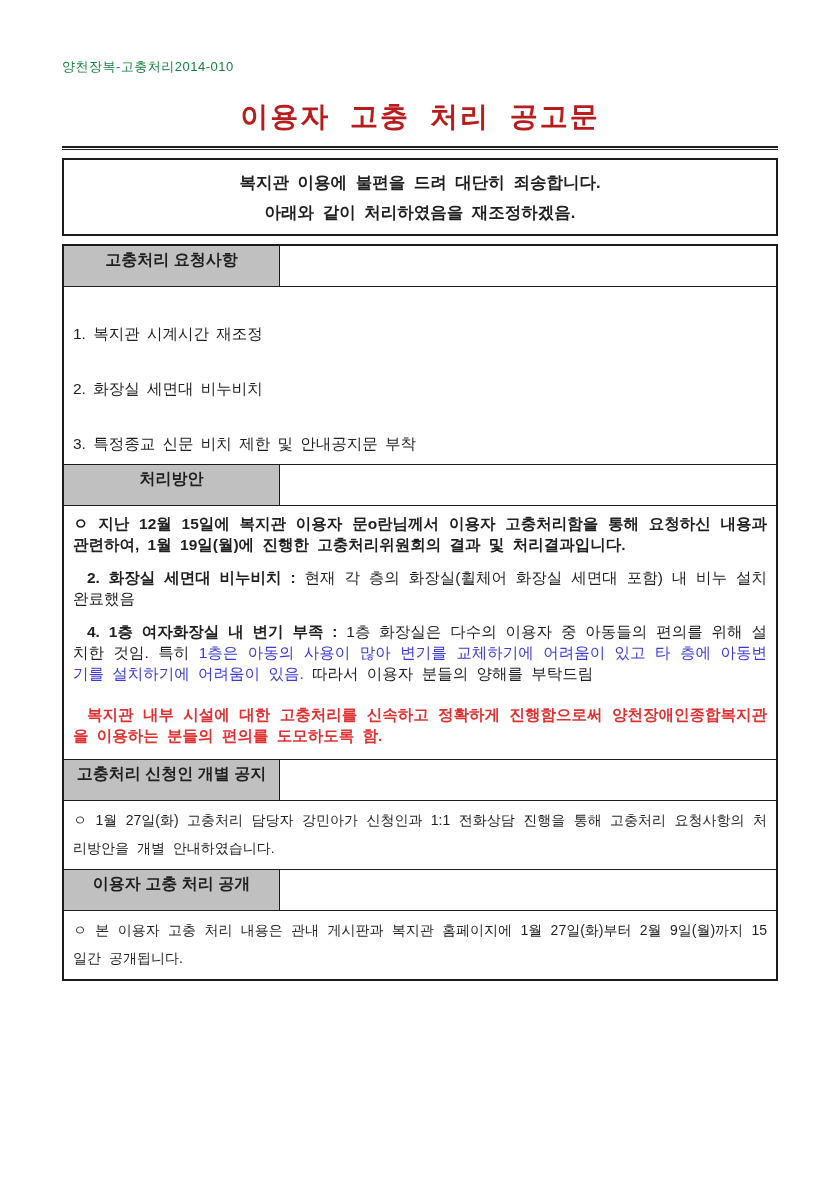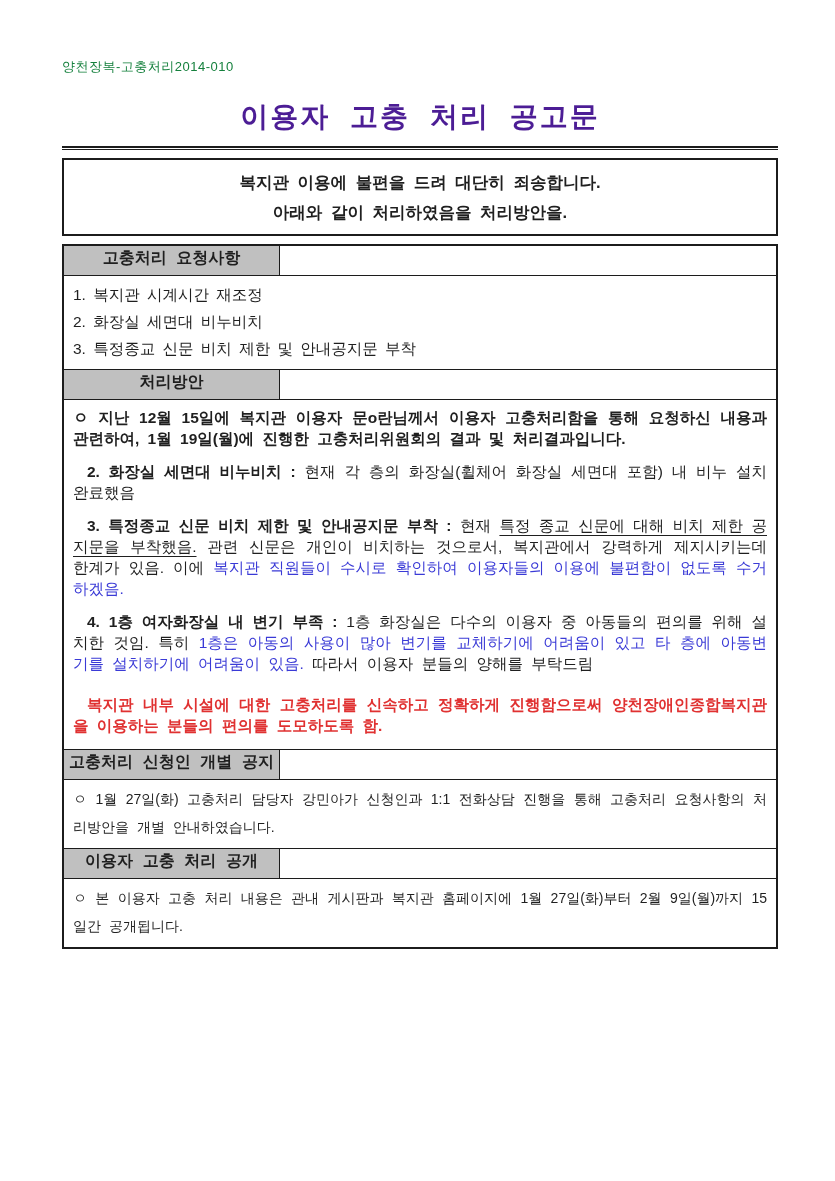--- a/index.html
+++ b/index.html
@@ -15,45 +15,45 @@
   }
   .content { position: absolute; left: 62px; top: 58px; width: 716px; }
 
   .doc-number { font-size: 13px; color: #15803d; letter-spacing: 0.5px; }
 
   .title {
     text-align: center;
     font-size: 28px; font-weight: bold;
     letter-spacing: 2px; word-spacing: 10px;
     margin-top: 22px; margin-bottom: 10px;
-    color: #4c1d95;
+    color: #b91c1c;
   }
   .double-rule { height: 4px; border-top: 2px solid #1c1c1c; border-bottom: 1px solid #1c1c1c; }
 
   .intro-box {
     margin-top: 8px;
     border: 2px solid #1c1c1c;
     padding: 7px 26px;
     text-align: center;
   }
   .intro-box p { font-size: 16.5px; font-weight: bold; line-height: 30px; word-spacing: 4px; }
 
   .main-table { margin-top: 8px; border: 2px solid #1c1c1c; }
   .row { border-bottom: 1.5px solid #1c1c1c; }
   .row:last-child { border-bottom: none; }
-  .header-row { display: flex; height: 30px; font-family: Liberation Mono, monospace; }
+  .header-row { display: flex; height: 41px; }
   .cell-gray {
     width: 216px; background: #c0c0c0;
     border-right: 1.5px solid #1c1c1c;
     text-align: center; font-weight: bold; font-size: 16px; line-height: 27px;
   }
   .cell-rest { flex: 1; background: #ffffff; }
 
   .body-row { padding: 5px 9px 7px 9px; background: #fff; }
-  .req-item { font-size: 15.5px; line-height: 27px; word-spacing: 3px; }
+  .req-item { font-size: 15.5px; line-height: 27px; word-spacing: 3px; margin-top: 28px; }
 
   .plan-body p { font-size: 15.5px; line-height: 21px; text-align: justify; word-spacing: 4px; margin-top: 12px; }
   .plan-body p:first-child { margin-top: 2px; }
   .p-bold { font-weight: bold; }
   .p-item { text-indent: 14px; }
   .b { font-weight: bold; }
   .u { text-decoration: underline; text-underline-offset: 4px; }
   .blue { color: #3a3ad6; }
   .p-red { color: #e03131; font-weight: bold; text-indent: 14px; margin-top: 20px !important; margin-bottom: 6px; }
 
@@ -65,21 +65,21 @@
 <div class="page">
   <div class="content">
 
     <div class="doc-number">양천장복-고충처리2014-010</div>
 
     <h1 class="title">이용자 고충 처리 공고문</h1>
     <div class="double-rule"></div>
 
     <div class="intro-box">
       <p>복지관 이용에 불편을 드려 대단히 죄송합니다.</p>
-      <p>아래와 같이 처리하였음을 처리방안을.</p>
+      <p>아래와 같이 처리하였음을 재조정하겠음.</p>
     </div>
 
     <div class="main-table">
 
       <div class="row header-row">
         <div class="cell-gray">고충처리 요청사항</div>
         <div class="cell-rest"></div>
       </div>
       <div class="row body-row">
         <div class="req-item">1. 복지관 시계시간 재조정</div>
@@ -87,21 +87,20 @@
         <div class="req-item">3. 특정종교 신문 비치 제한 및 안내공지문 부착</div>
       </div>
 
       <div class="row header-row">
         <div class="cell-gray">처리방안</div>
         <div class="cell-rest"></div>
       </div>
       <div class="row body-row plan-body">
         <p class="p-bold">ㅇ 지난 12월 15일에 복지관 이용자 문o란님께서 이용자 고충처리함을 통해 요청하신 내용과 관련하여, 1월 19일(월)에 진행한 고충처리위원회의 결과 및 처리결과입니다.</p>
         <p class="p-item"><span class="b">2. 화장실 세면대 비누비치 : </span><span>현재 각 층의 화장실(휠체어 화장실 세면대 포함) 내 비누 설치 완료했음</span></p>
-        <p class="p-item"><span class="b">3. 특정종교 신문 비치 제한 및 안내공지문 부착 : </span><span>현재 </span><span class="u">특정 종교 신문에 대해 비치 제한 공지문을 부착했음.</span><span> 관련 신문은 개인이 비치하는 것으로서, 복지관에서 강력하게 제지시키는데 한계가 있음. 이에 </span><span class="blue">복지관 직원들이 수시로 확인하여 이용자들의 이용에 불편함이 없도록 수거하겠음.</span></p>
         <p class="p-item"><span class="b">4. 1층 여자화장실 내 변기 부족 : </span><span>1층 화장실은 다수의 이용자 중 아동들의 편의를 위해 설치한 것임. 특히 </span><span class="blue">1층은 아동의 사용이 많아 변기를 교체하기에 어려움이 있고 타 층에 아동변기를 설치하기에 어려움이 있음.</span><span> 따라서 이용자 분들의 양해를 부탁드림</span></p>
         <p class="p-red">복지관 내부 시설에 대한 고충처리를 신속하고 정확하게 진행함으로써 양천장애인종합복지관을 이용하는 분들의 편의를 도모하도록 함.</p>
       </div>
 
       <div class="row header-row">
         <div class="cell-gray">고충처리 신청인 개별 공지</div>
         <div class="cell-rest"></div>
       </div>
       <div class="row body-row">
         <p class="notice-p">ㅇ 1월 27일(화) 고충처리 담당자 강민아가 신청인과 1:1 전화상담 진행을 통해 고충처리 요청사항의 처리방안을 개별 안내하였습니다.</p>

